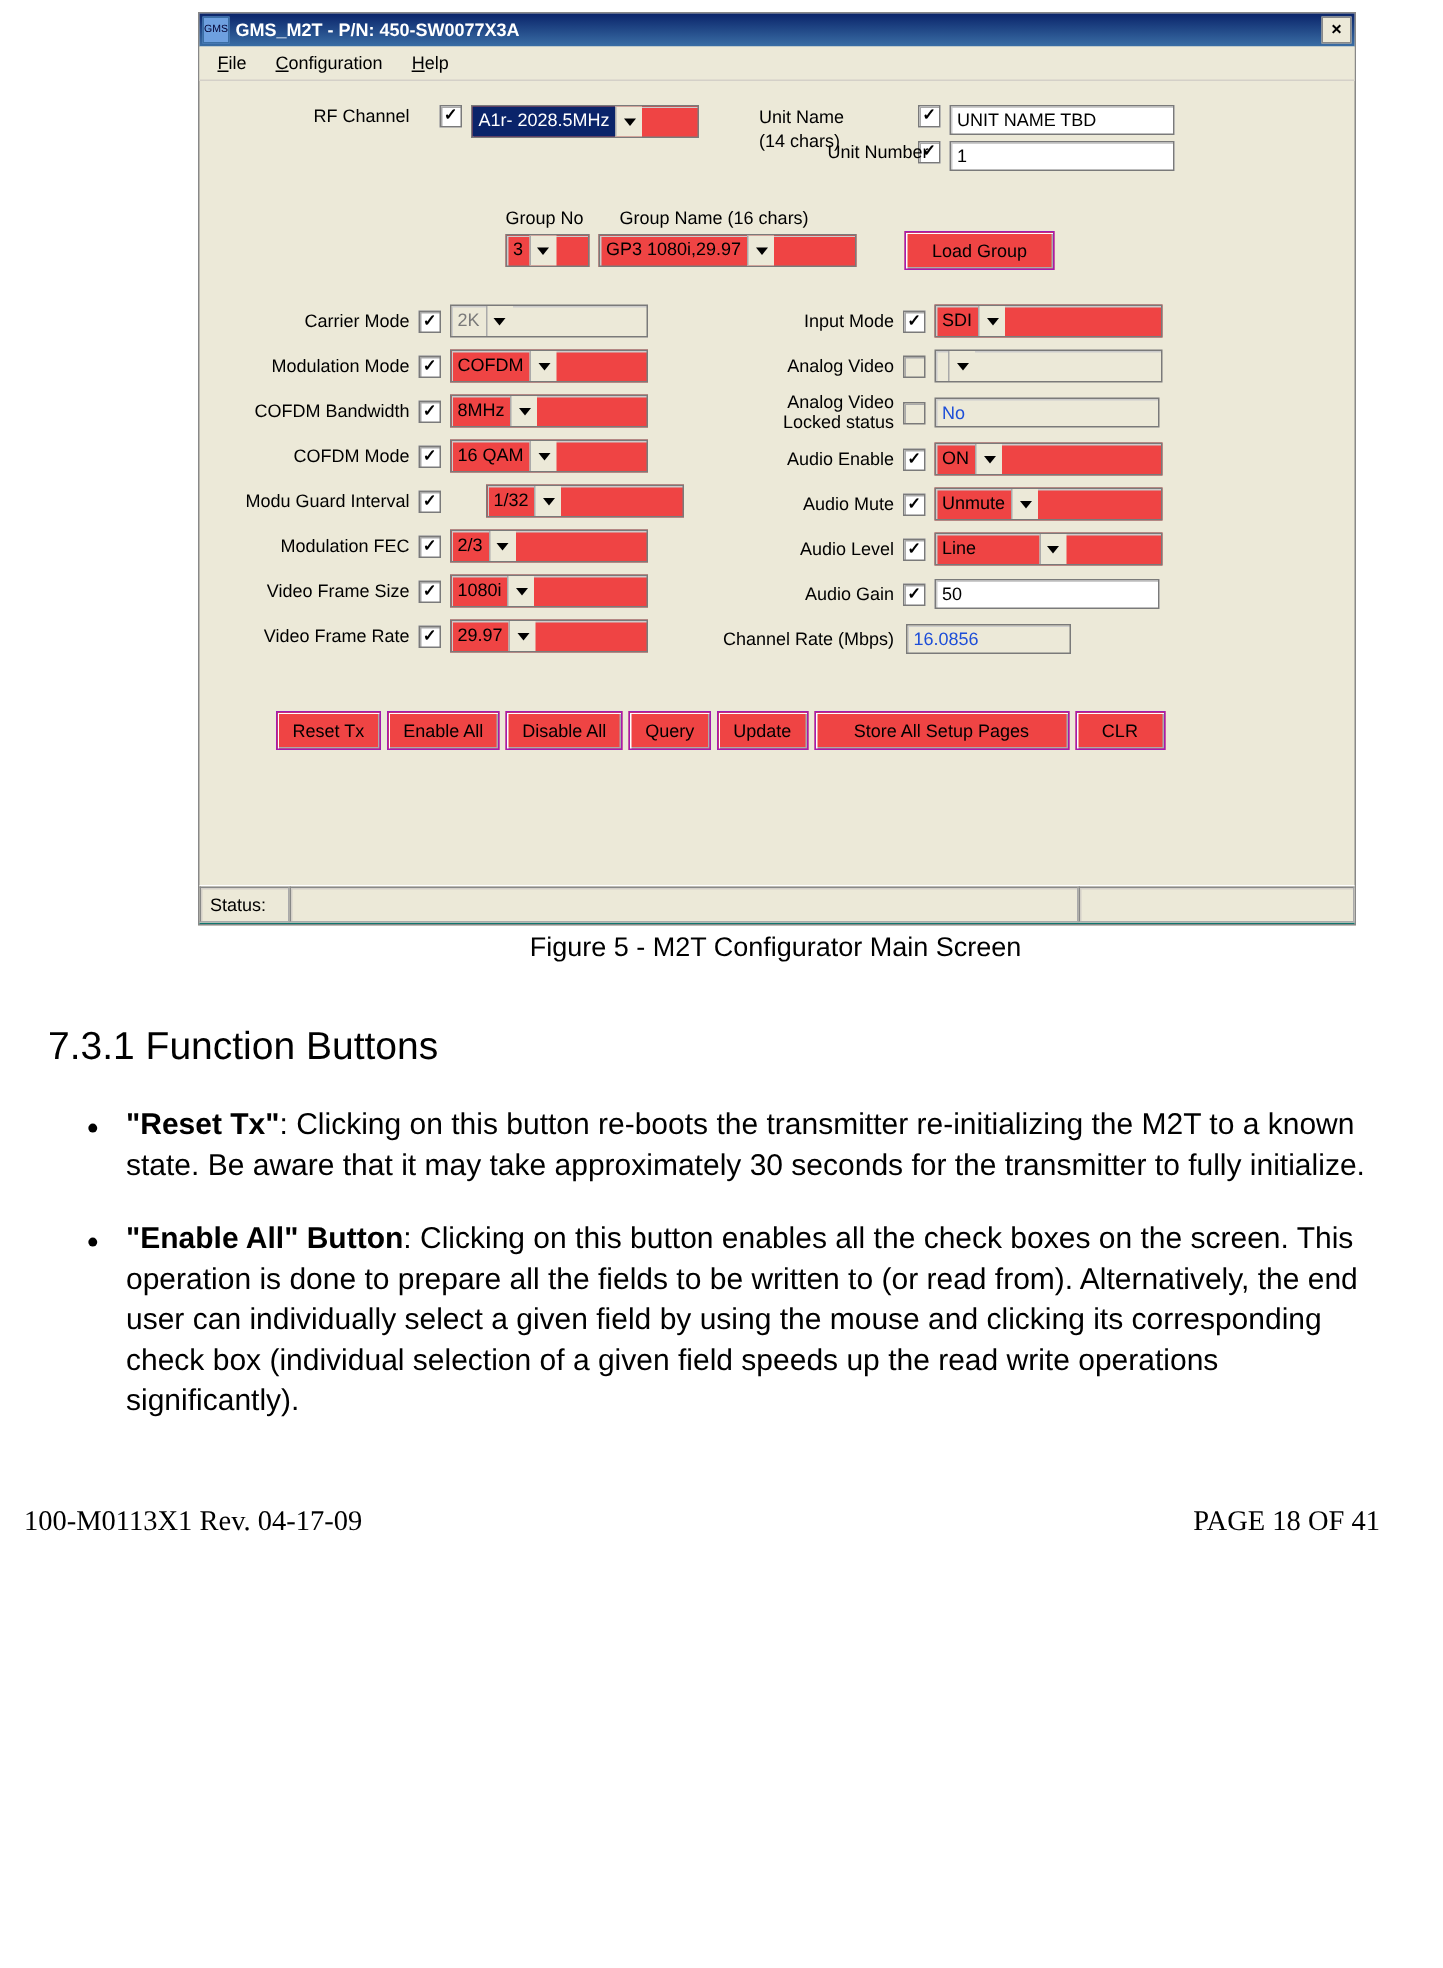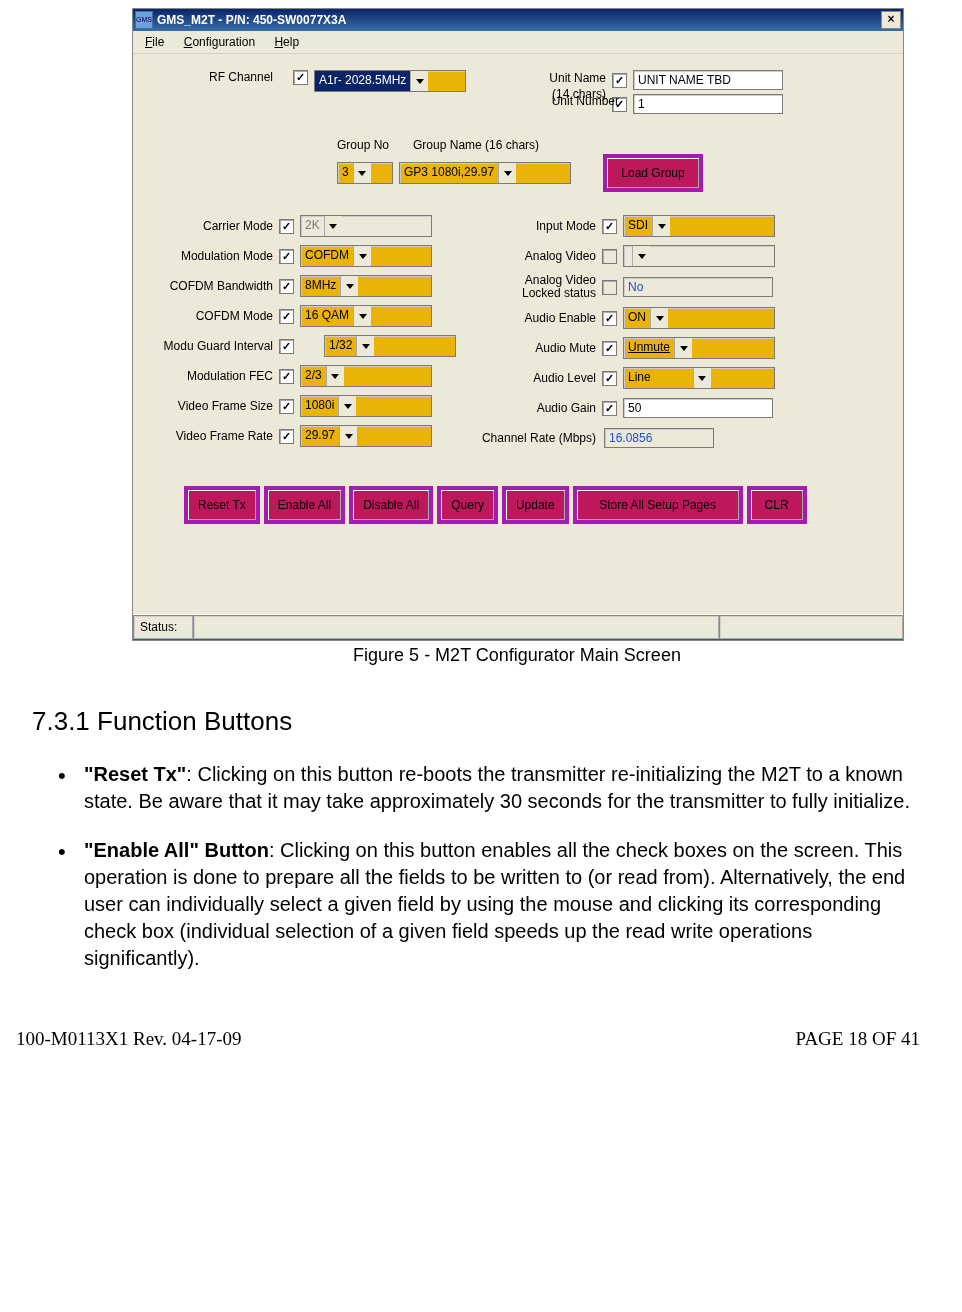--- a/index.html
+++ b/index.html
@@ -106,21 +106,21 @@
     line-height: 11px;
     box-shadow: inset 1px 1px 0 #aaa;
   }
   .chk::after { content:""; }
   .chk.checked::after { content:"✓"; font-weight:bold; }
   .chk.grey { background:#ece9d8; }
   .combo {
     display: inline-flex;
     align-items: stretch;
     height: 20px;
-    background: #eab308;
+    background: #ef4444;
     border: 1px solid #7a7a7a;
     box-shadow: inset 1px 1px 0 #ccc;
   }
   .combo.disabled { background: #ece9d8; color:#7a7a7a; }
   .combo-text {
     padding: 2px 4px;
     font-size: 12px;
     min-width: 0;
     overflow: hidden;
     white-space: nowrap;
@@ -148,23 +148,23 @@
     height: 20px;
     background: #fff;
     border: 1px solid #7a7a7a;
     box-shadow: inset 1px 1px 0 #ccc;
     padding: 2px 4px;
     font-size: 12px;
     box-sizing: border-box;
   }
   .textfield.disabled { background:#ece9d8; color:#1d4ed8; }
   .btn {
-    height: 38px;
-    background: #be185d;
-    border: 4px solid #a21caf;
+    height: 26px;
+    background: #ef4444;
+    border: 1px solid #a21caf;
     box-shadow: inset 1px 1px 0 #fff, inset -1px -1px 0 #aaa;
     padding: 0 10px;
     font-size: 12px;
     cursor: pointer;
     white-space: nowrap;
   }
   .action-row {
     display: flex;
     gap: 4px;
     margin: 30px 0 10px -5px;
@@ -222,22 +222,22 @@
   .spacer { flex: 0 0 14px; }
   .group-header-row {
     display:flex;
     margin-left: 184px;
     gap: 24px;
     margin-top: 20px;
     margin-bottom: 2px;
     font-size: 12px;
   }
   .top-row { display:flex; align-items:flex-start; margin-top:6px; }
-  .unit-labels { font-size:12px; text-align:right; line-height:16px; width:100px; }
-  .unit-right { display:flex; align-items:center; margin-bottom:4px; }
+  .unit-labels { font-size:12px; text-align:left; line-height:16px; width:100px; }
+  .unit-right { display:flex; margin-bottom:4px; }
 </style>
 </head>
 <body>
 
 <div class="page">
 
   <div class="app-window">
     <div class="titlebar">
       <span class="titlebar-icon">GMS</span>
       <span class="titlebar-text">GMS_M2T - P/N: 450-SW0077X3A</span>
@@ -397,21 +397,21 @@
             <div class="lbl2">Audio Enable</div>
             <span class="chk checked"></span>
             <div class="combo" style="width:150px;">
                 <span class="combo-text">ON</span>
                 <span class="combo-btn"></span>
               </div>
           </div>
           <div class="row">
             <div class="lbl2">Audio Mute</div>
             <span class="chk checked"></span>
-            <div class="combo" style="width:150px;text-decoration:underline;">
+            <div class="combo" style="width:150px;">
                 <span class="combo-text">Unmute</span>
                 <span class="combo-btn"></span>
               </div>
           </div>
           <div class="row">
             <div class="lbl2">Audio Level</div>
             <span class="chk checked"></span>
             <div class="combo" style="width:150px;gap:38px;">
                 <span class="combo-text">Line</span>
                 <span class="combo-btn"></span>

